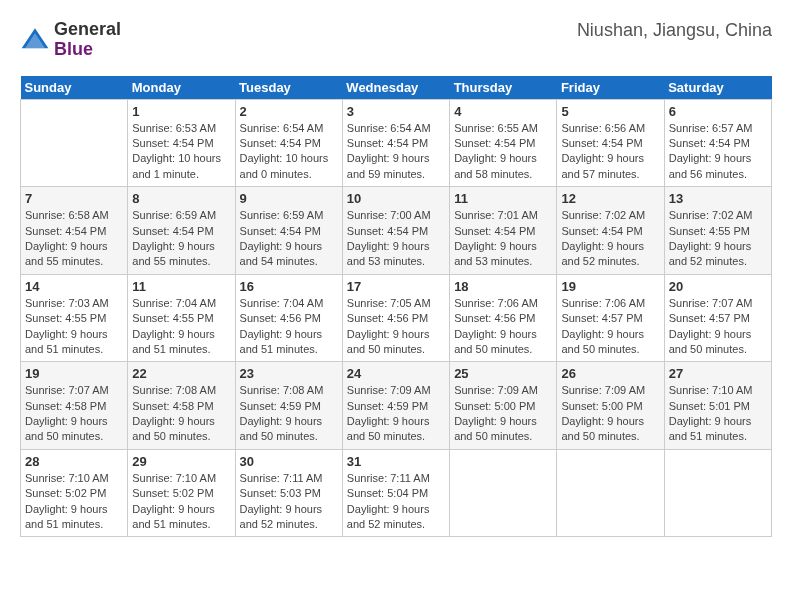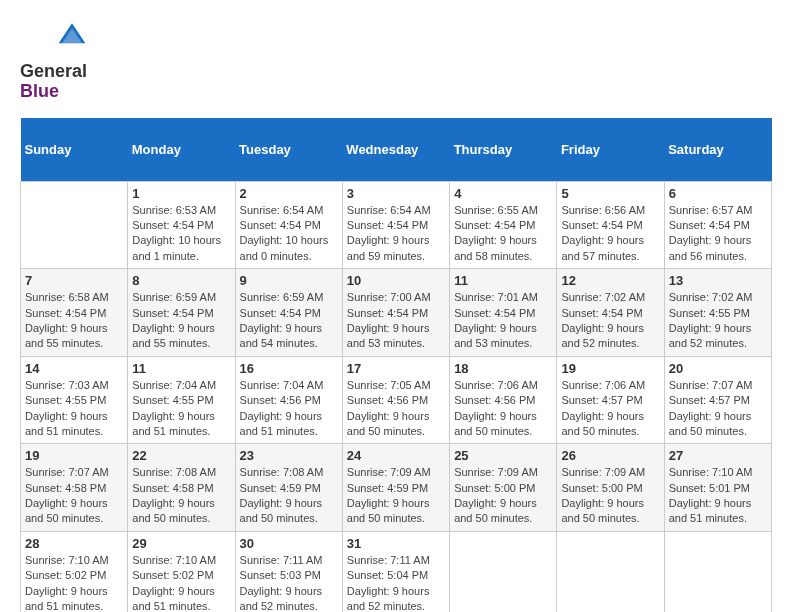--- a/index.html
+++ b/index.html
@@ -11,23 +11,22 @@
       padding: 20px;
     }
     .header {
       display: flex;
       justify-content: space-between;
       align-items: flex-start;
       margin-bottom: 16px;
     }
     .logo {
       display: flex;
-      align-items: flex-end;
-      gap: 12px;
-      flex-direction: column;
+      align-items: center;
+      gap: 4px;
     }
     .logo-text {
       font-size: 18px;
       font-weight: bold;
       line-height: 1.1;
     }
     .logo-general { color: #333; }
     .logo-blue { color: #701a75; }
     .logo-icon {
       width: 30px;
@@ -46,21 +45,21 @@
       color: #555;
     }
     table {
       width: 100%;
       border-collapse: collapse;
       font-size: 11px;
     }
     thead th {
       background-color: #1a6fc4;
       color: white;
-      padding: 24px 4px;
+      padding: 4px 4px;
       text-align: left;
       font-size: 13px;
       font-weight: bold;
     }
     tbody td {
       border: 1px solid #ccc;
       vertical-align: top;
       padding: 4px;
       width: calc(100% / 7);
       height: 80px;
@@ -98,20 +97,21 @@
     <svg class="logo-icon" viewBox="0 0 36 36">
       <polygon points="18,4 34,28 2,28" fill="#1a6fc4"></polygon>
       <polygon points="18,10 30,28 6,28" fill="white" opacity="0.3"></polygon>
     </svg>
     <div class="logo-text">
       <span class="logo-general">General</span><br>
       <span class="logo-blue">Blue</span>
     </div>
   </div>
   <div class="title-block">
+    <div class="location">Niushan, Jiangsu, China</div>
   </div>
 </div>
 
 <table>
   <thead>
     <tr>
     <th>Sunday</th>
         <th>Monday</th>
         <th>Tuesday</th>
         <th>Wednesday</th>

